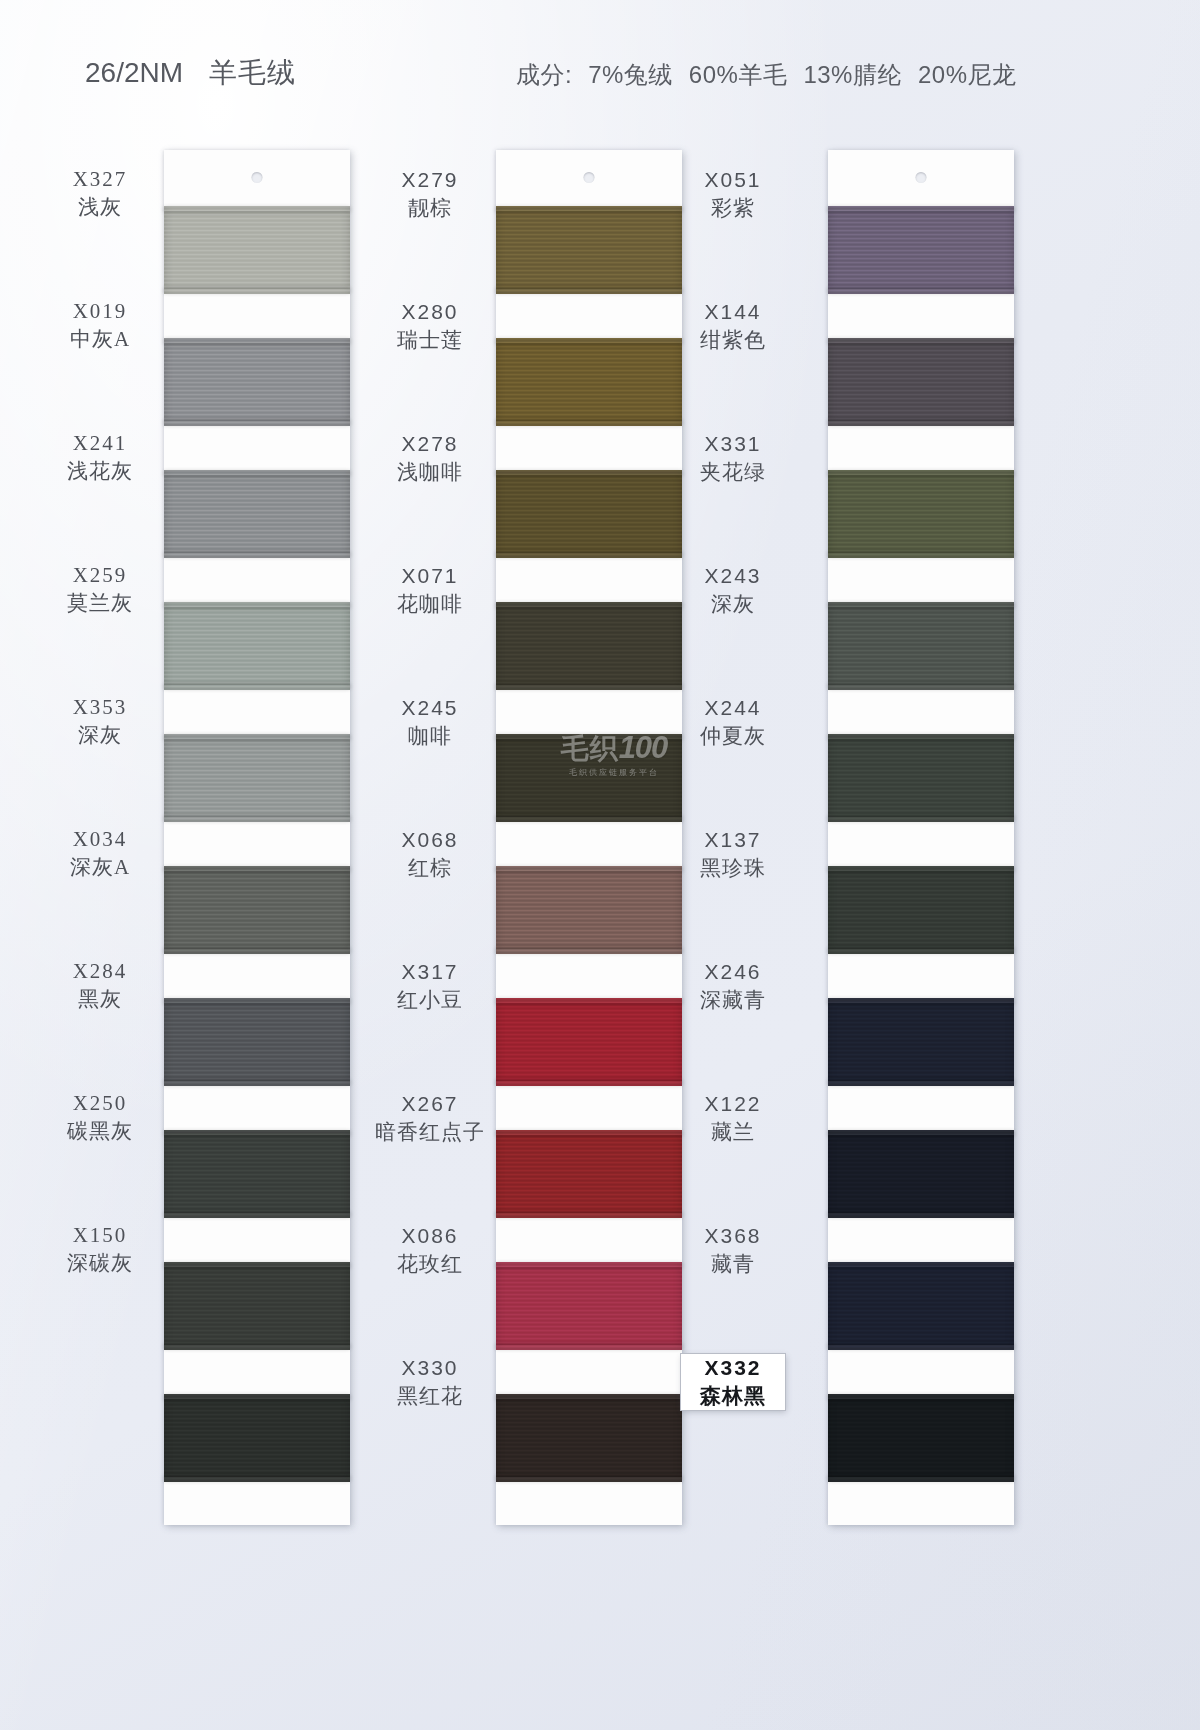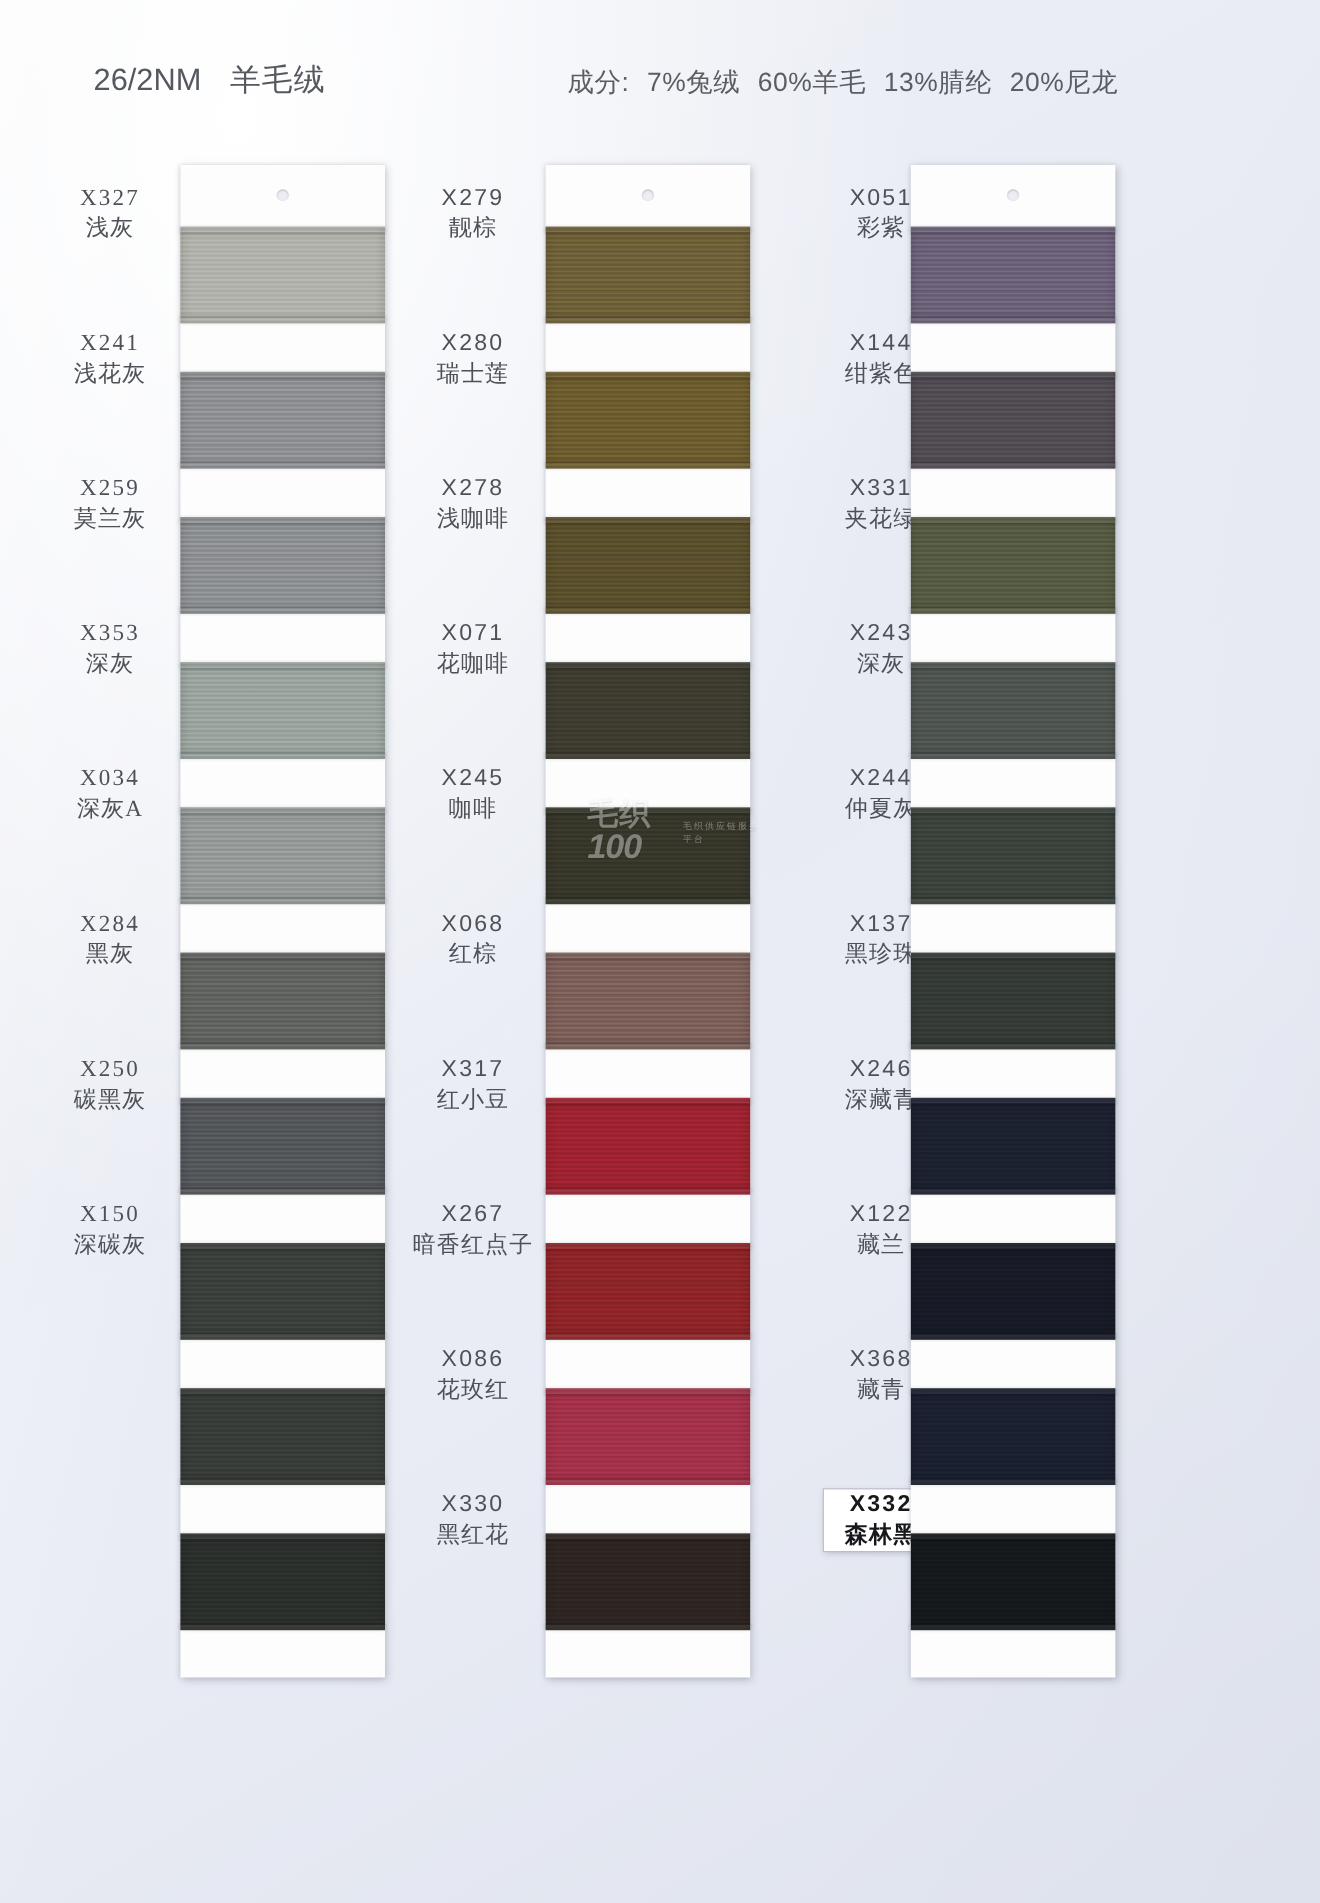--- a/index.html
+++ b/index.html
@@ -64,21 +64,21 @@
     background-image:repeating-linear-gradient(
       180deg, rgba(255,255,255,.10) 0px, rgba(255,255,255,.10) 1px,
       rgba(0,0,0,.09) 2px, rgba(0,0,0,.00) 4px);
     mix-blend-mode:overlay;
   }
 
   
   .labels{position:absolute;top:150px;width:150px;}
   #labels-1{left:25px;text-align:center;font-family:Liberation Serif, serif;}
   #labels-2{left:355px;text-align:center;}
-  #labels-3{left:726px;text-align:center;}
+  #labels-3{left:658px;text-align:center;}
   .label{
     position:relative;height:88px;margin-bottom:44px;
     display:flex;flex-direction:column;align-items:center;justify-content:center;
     line-height:1.32;
   }
   .label:last-child{margin-bottom:0;}
   .label .lcode{font-size:21px;color:#4e5158;letter-spacing:2px;}
   .label .lname{font-size:21px;color:#4e5158;letter-spacing:1px;}
   .label.highlight{
     background:#ffffff;
@@ -87,21 +87,21 @@
     align-self:center;
   }
   .label.highlight .lcode,.label.highlight .lname{color:#16181c;font-weight:bold;}
   .lblwrap{position:relative;height:88px;margin-bottom:44px;
     display:flex;align-items:center;justify-content:center;}
   .lblwrap:last-child{margin-bottom:0;}
 
   
   .watermark{
     position:absolute;left:534px;top:726px;width:160px;height:58px;
-    display:flex;flex-direction:row;align-items:center;justify-content:center;
+    display:flex;flex-direction:column;align-items:center;justify-content:center;
     opacity:.40;pointer-events:none;
   }
   .wm-top{font-size:28px;color:#f2f3f5;letter-spacing:1px;line-height:1;
     text-shadow:0 1px 2px rgba(0,0,0,.35);font-weight:bold;}
   .wm-top .wm-num{font-style:italic;font-size:31px;letter-spacing:-1px;}
   .wm-sub{font-size:8px;color:#eceef0;letter-spacing:2px;margin-top:4px;
     text-shadow:0 1px 1px rgba(0,0,0,.3);}
 </style>
 </head>
 <body>
@@ -119,20 +119,26 @@
 
 <div class="labels" id="labels-1">
     <div class="lblwrap">
       <div class="label">
         <div class="lcode">X327</div>
         <div class="lname">浅灰</div>
       </div>
     </div>
     <div class="lblwrap">
       <div class="label">
+        <div class="lcode">X019</div>
+        <div class="lname">中灰A</div>
+      </div>
+    </div>
+    <div class="lblwrap">
+      <div class="label">
         <div class="lcode">X241</div>
         <div class="lname">浅花灰</div>
       </div>
     </div>
     <div class="lblwrap">
       <div class="label">
         <div class="lcode">X259</div>
         <div class="lname">莫兰灰</div>
       </div>
     </div>

